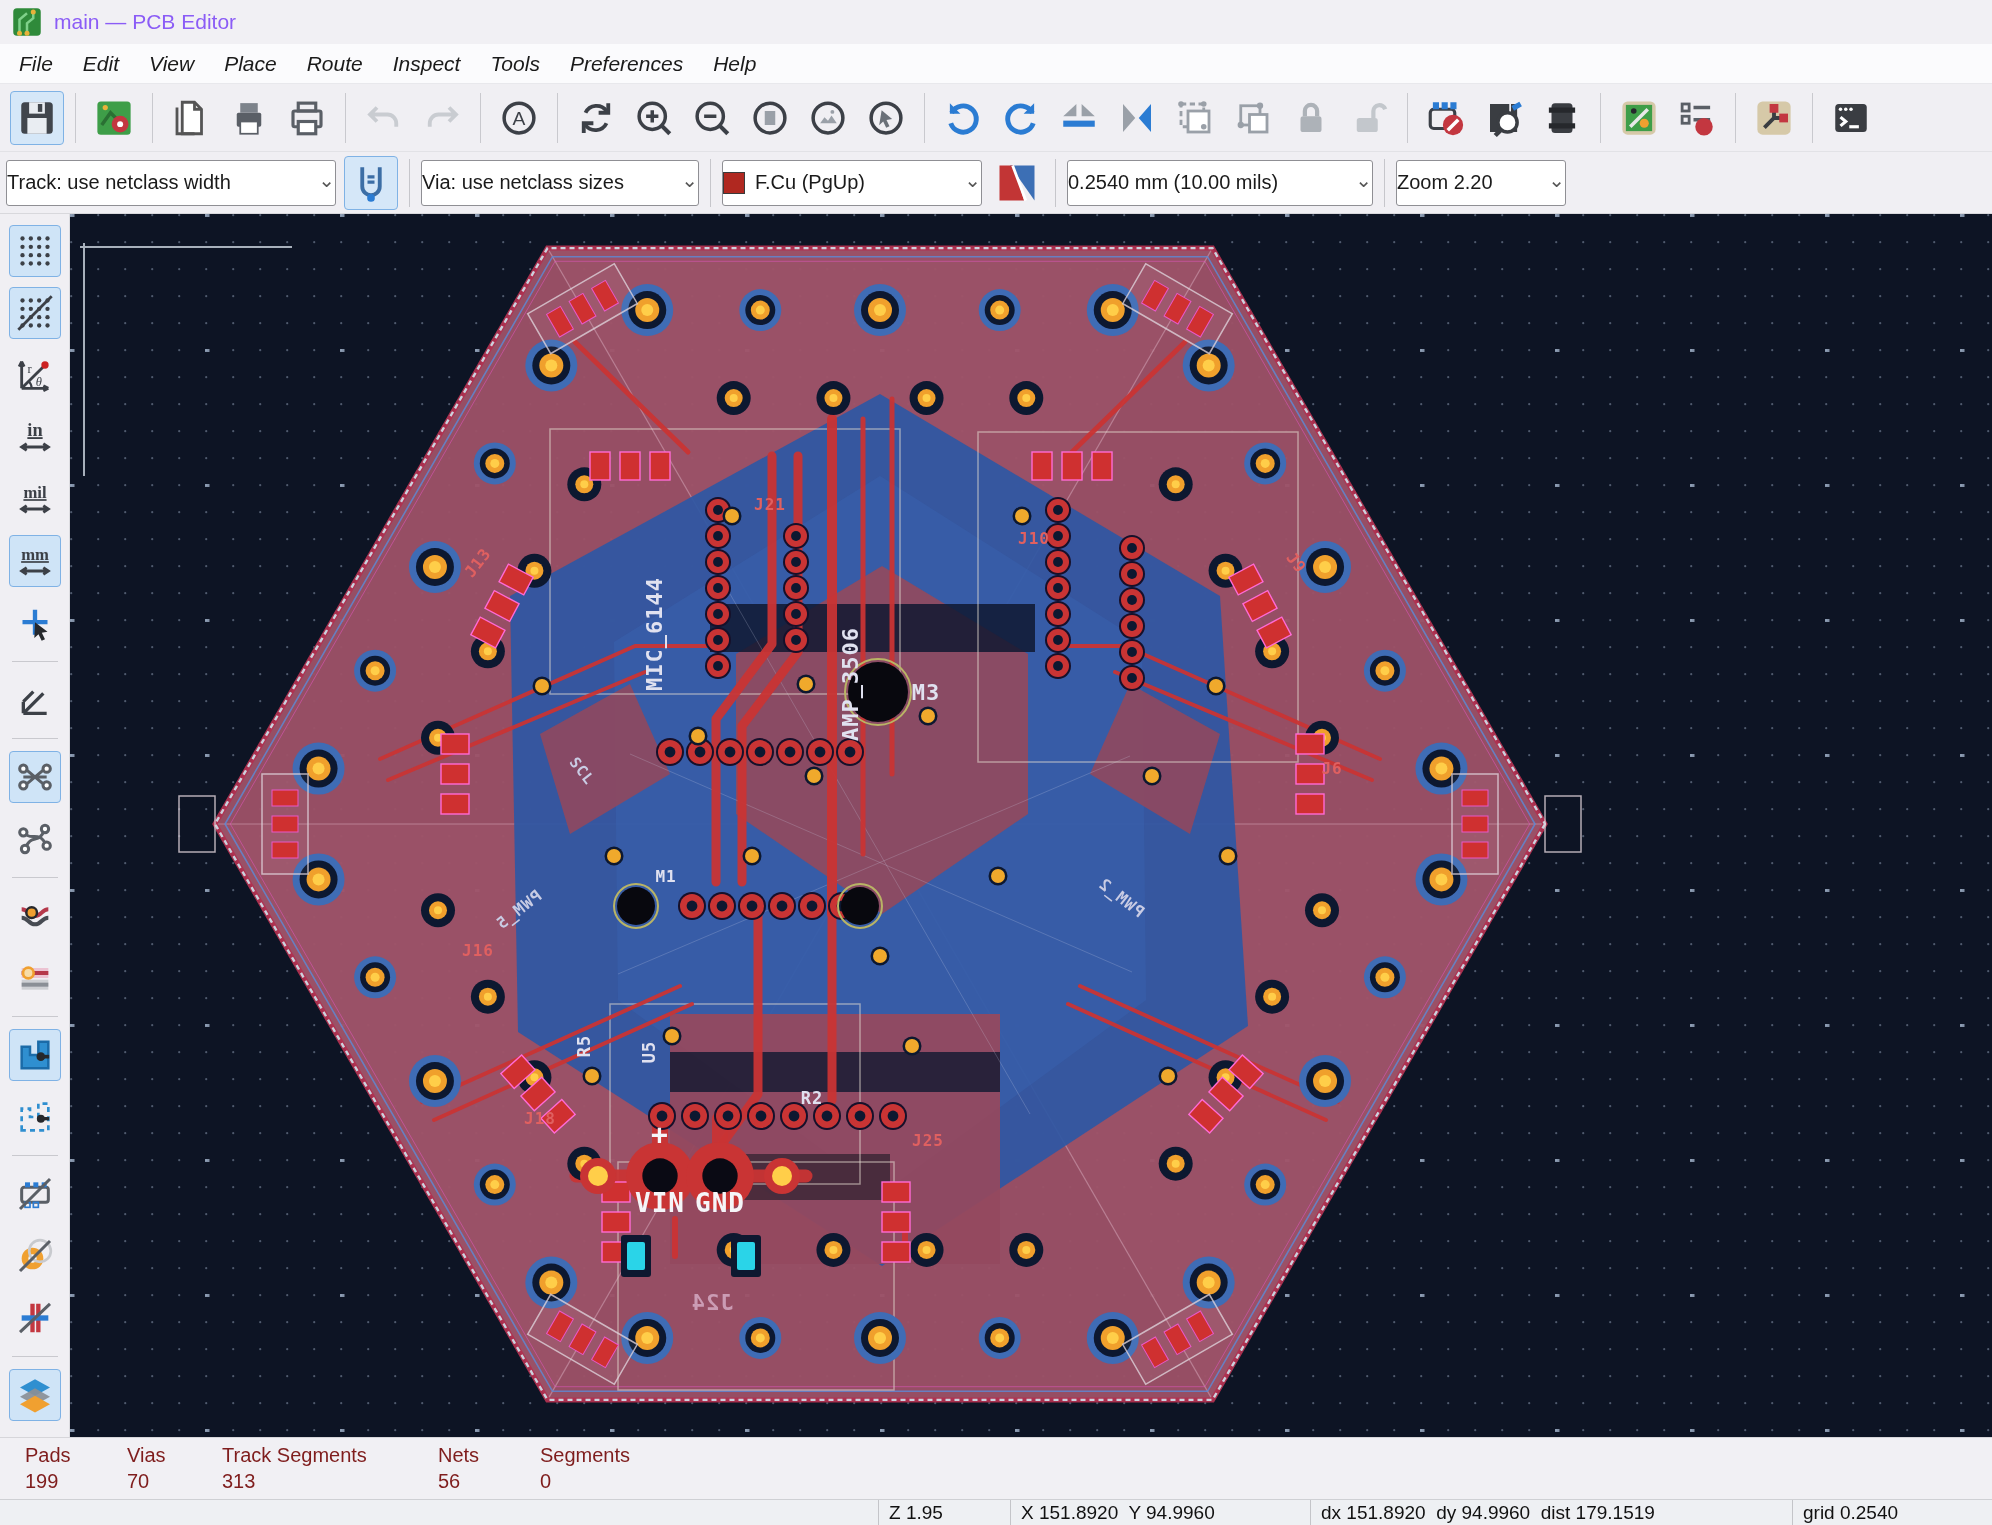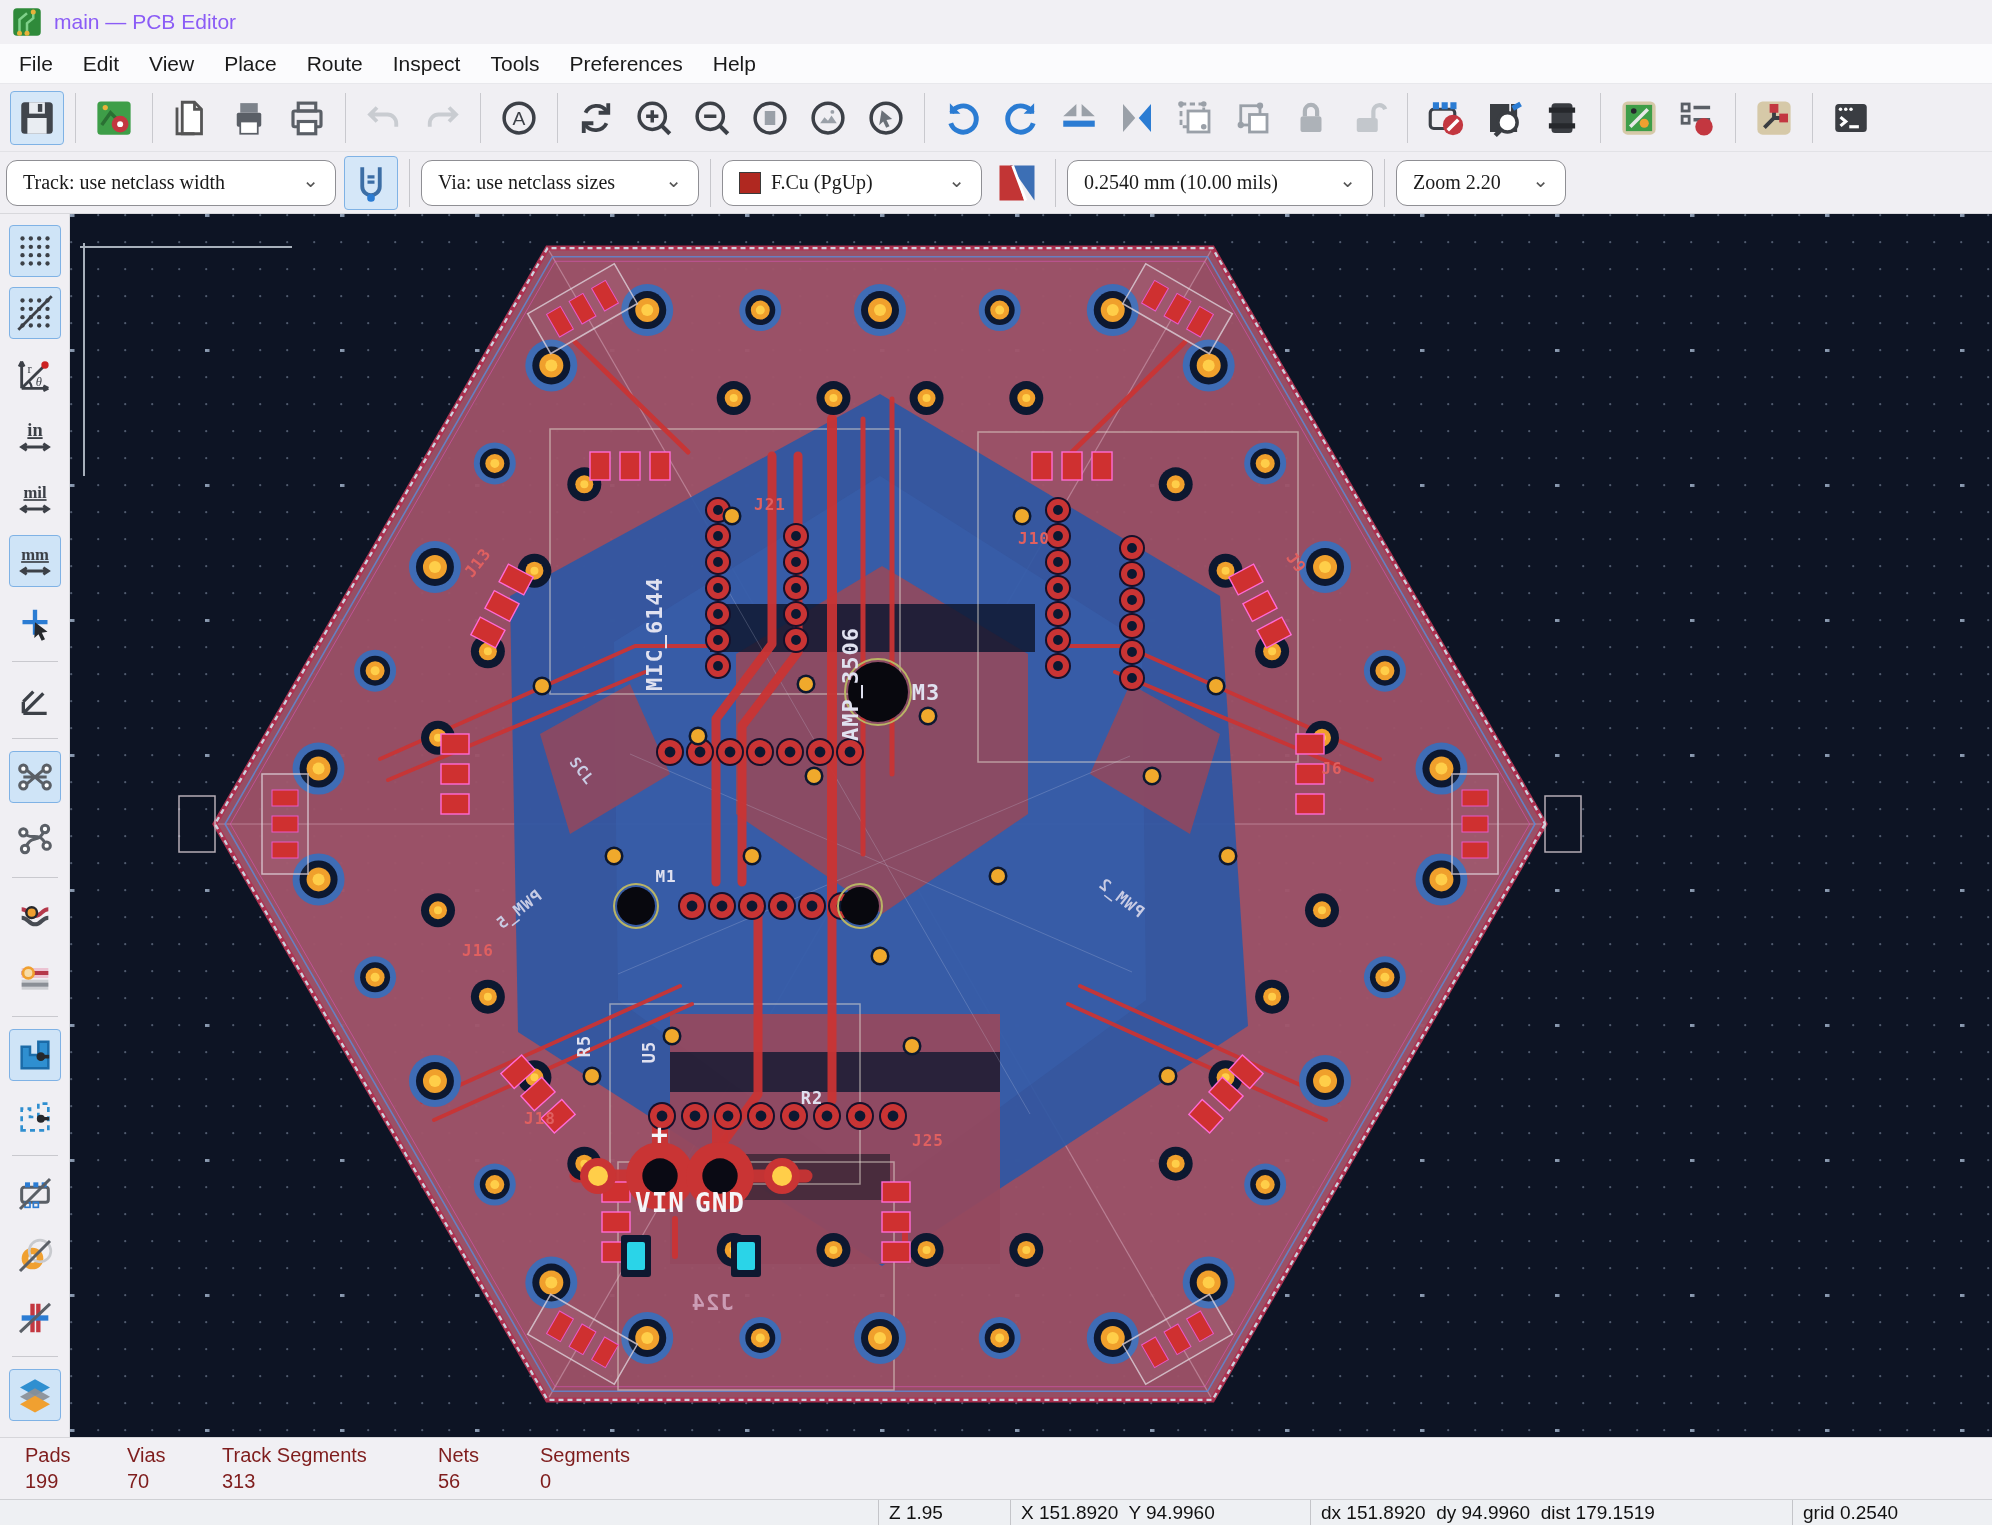--- a/index.html
+++ b/index.html
@@ -7,38 +7,38 @@
   body { font-family: "Liberation Sans", sans-serif; background:#f0eff3; overflow:hidden; }
   .app { position:relative; width:1992px; height:1525px; background:#f0eff3; }
 
   
   .titlebar { position:absolute; left:0; top:0; width:100%; height:44px; background:#f1f0f4;
               display:flex; align-items:center; gap:12px; padding-left:12px; }
   .titlebar .wtitle { font-size:21px; color:#8b5cf6; }
 
   
   .menubar { position:absolute; left:0; top:44px; width:100%; height:40px; background:#fbfbfd;
-             display:flex; align-items:center; padding-left:4px; border-bottom:1px solid #e8e8ec; }
+             display:flex; align-items:center; padding-left:4px; border-bottom:1px solid #e8e8ec;font-style:italic; }
   .menu-item { font-size:21px; color:#1a1a1a; padding:0 15px; height:100%; display:flex; align-items:center; cursor:default; }
 
   
   .toolbar1 { position:absolute; left:0; top:84px; width:100%; height:68px; background:#f0eff3;
               display:flex; align-items:center; padding-left:8px; border-bottom:1px solid #e2e2e6; }
   .tb-group { display:flex; align-items:center; }
   .tb-btn { width:54px; height:54px; display:flex; align-items:center; justify-content:center;
             border:1px solid transparent; border-radius:4px; background:transparent; margin:0 2px; }
   .tb-btn.active { background:#d5e7f8; border-color:#7fb2e5; }
   .tb-btn svg { width:42px; height:42px; }
   .tb-sep { width:1px; height:50px; background:#c9c9ce; margin:0 9px; }
 
   
   .toolbar2 { position:absolute; left:0; top:152px; width:100%; height:62px; background:#f0eff3;
               display:flex; align-items:center; padding-left:6px; border-bottom:1px solid #d8d8dc; }
-  .dd { height:46px; background:#fff; border:1px solid #8f8f94; border-radius:11px;
-        display:flex; align-items:center; padding:0 16px; font-size:20px; color:#1a1a1a;font-family:Liberation Serif, serif; }
+  .dd { height:46px; background:#fff; border:1px solid #8f8f94; border-radius:3px;
+        display:flex; align-items:center; padding:0 0; font-size:20px; color:#1a1a1a; }
   .dd .chev { margin-left:auto; color:#555; font-size:20px; line-height:1; transform:translateY(-3px); }
   .tb2-sep { width:1px; height:48px; background:#c6c6cb; margin:0 11px; }
   .swatch { width:22px; height:22px; background:#b02820; border:1px solid #3a3a3a; margin-right:10px; flex:none; }
   .sq-btn { width:54px; height:54px; display:flex; align-items:center; justify-content:center;
             border:1px solid transparent; border-radius:4px; margin-left:8px; }
   .sq-btn.active { background:#d5e7f8; border-color:#7fb2e5; }
   .sq-btn svg { width:42px; height:42px; }
 
   
   .leftbar { position:absolute; left:0; top:214px; width:70px; height:1223px; background:#f0eff3;

